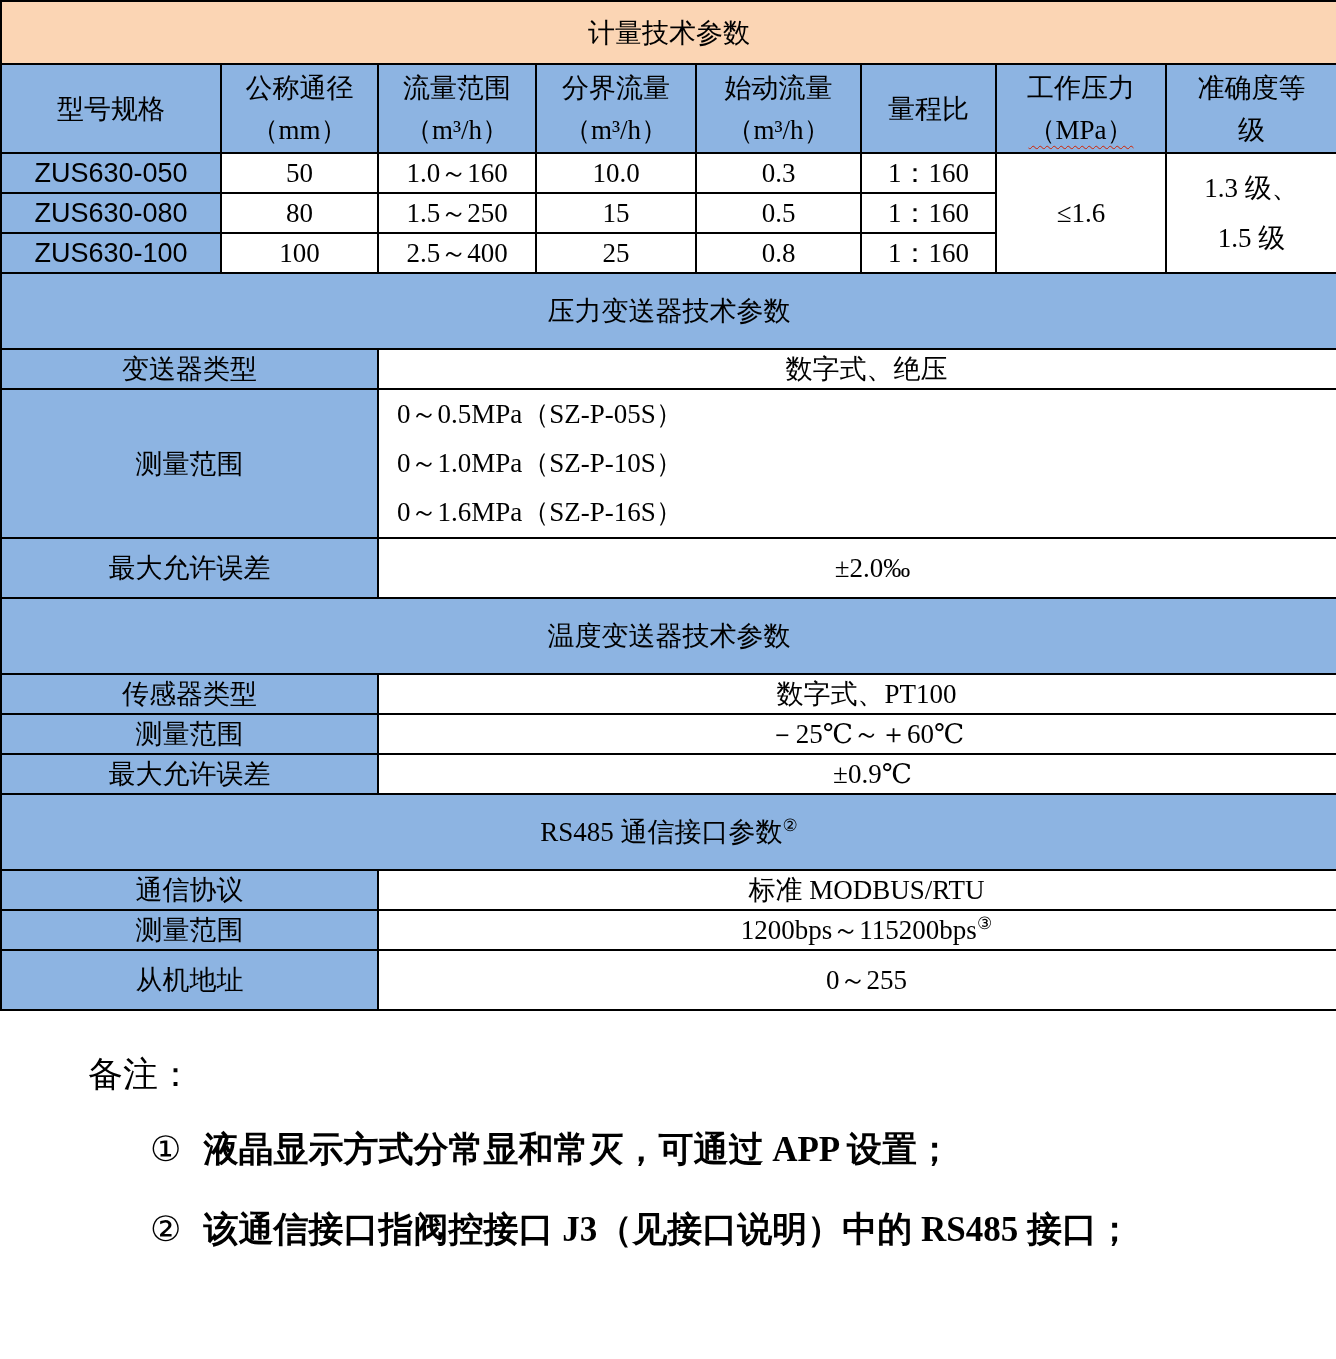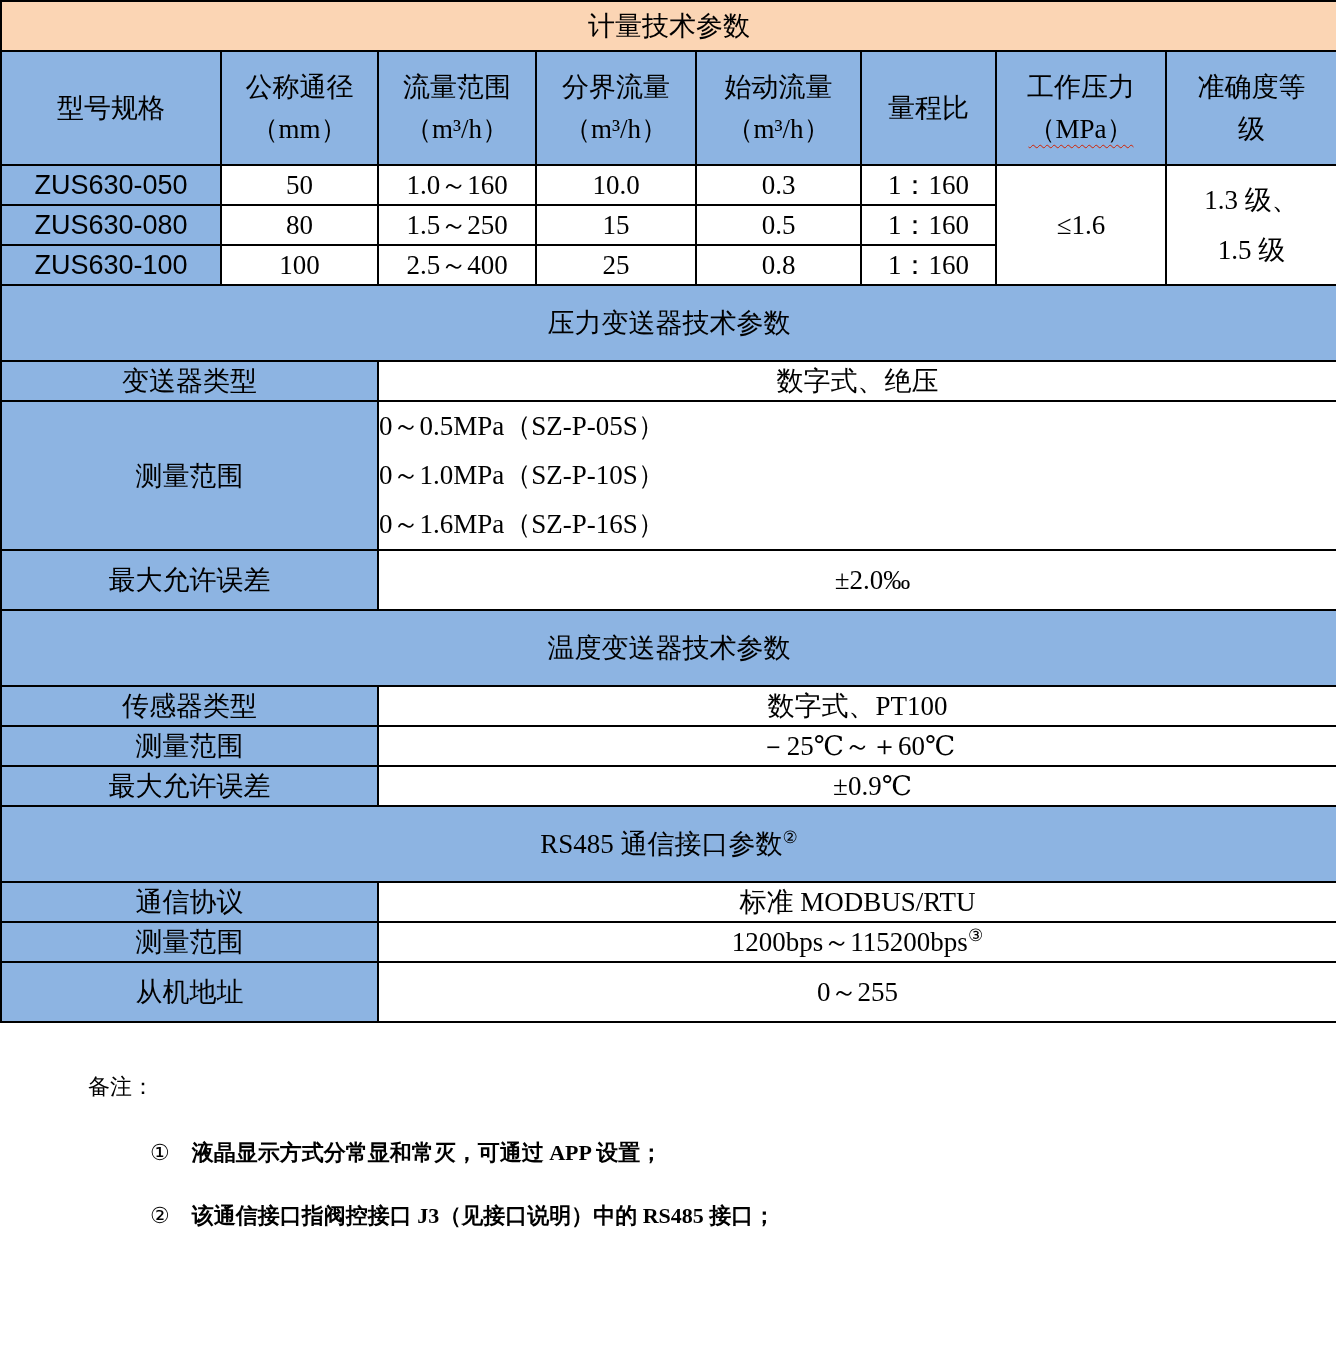--- a/index.html
+++ b/index.html
@@ -20,22 +20,22 @@
     border: 2px solid #000000;
     vertical-align: middle;
     text-align: center;
     font-size: 27px;
     font-weight: normal;
     overflow: hidden;
   }
   .bg-peach { background: #FBD5B4; }
   .bg-blue  { background: #8DB4E2; }
 
-  tr.h63  { height: 50px; }
-  tr.h89  { height: 114px; }
+  tr.h63  { height: 63px; }
+  tr.h89  { height: 89px; }
   tr.h56  { height: 40px; }
   tr.h60  { height: 60px; }
   tr.h62  { height: 76px; }
   tr.h148 { height: 148px; }
 
   .doc-title, .section-title {
     font-weight: bold;
     font-size: 29px;
   }
   .section-title { position: relative; }
@@ -52,37 +52,37 @@
     text-underline-offset: 6px;
   }
 
   .model-cell {
     font-family: "Liberation Sans", "DejaVu Sans", sans-serif;
     font-size: 25px;
   }
 
   td.value-cell {
     text-align: left;
-    padding-left: 0;
+    padding-left: 18px;
   }
   td.value-cell.pad-extra { padding-left: 30px; }
 
   .ml-line { display: block; line-height: 49px; text-align: left; }
 
   sup.note-ref {
     font-size: 17px;
     vertical-align: super;
     line-height: 0;
     font-weight: normal;
   }
 
   .acc-line { display: block; line-height: 50px; }
 
   
-  .notes { padding: 46px 0 0 88px; font-size: 22px; }
+  .notes { padding: 46px 0 0 88px; font-size: 35px; }
   .notes-heading { line-height: 36px; }
   .note-item {
     display: flex;
     align-items: baseline;
     margin-top: 33px;
     padding-left: 62px;
   }
   .note-marker { flex: 0 0 auto; margin-right: 22px; }
   .note-text { flex: 1 1 auto; font-weight: bold; }
 </style>

